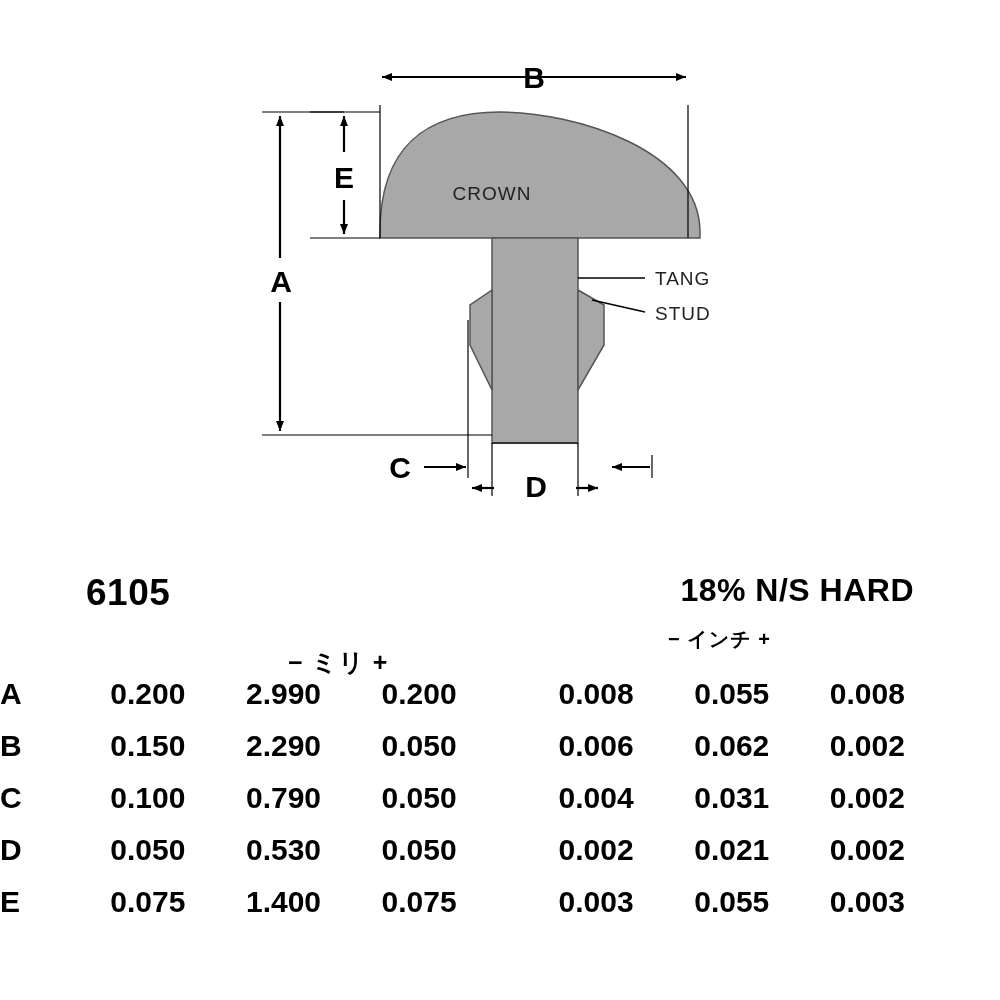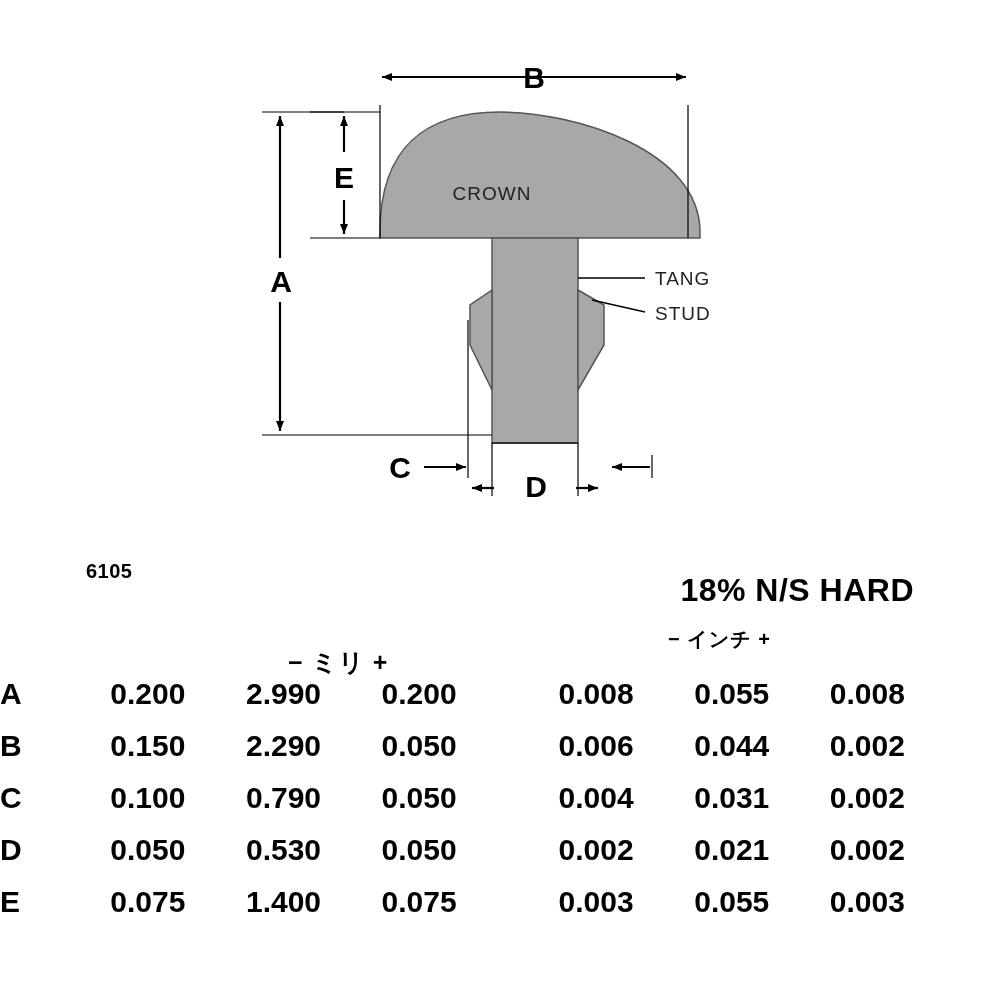--- a/index.html
+++ b/index.html
@@ -50,22 +50,22 @@
     top: 560px;
     width: 1000px;
   }
   .headrow {
     position: relative;
     height: 52px;
   }
   .model {
     position: absolute;
     left: 86px;
-    top: 0;
-    font-size: 20px;
+    top: 12px;
+    font-size: 37px;
     font-weight: bold;
     letter-spacing: 0.5px;
   }
   .alloy {
     position: absolute;
     right: 86px;
     top: 0;
     font-size: 32px;
     font-weight: bold;
     letter-spacing: 0.5px;
@@ -223,21 +223,21 @@
           <td class="v">0.008</td>
           <td class="tail"></td>
         </tr>
         <tr>
           <td class="rowkey">B</td>
           <td class="v">0.150</td>
           <td class="v">2.290</td>
           <td class="v">0.050</td>
           <td class="gap"></td>
           <td class="v">0.006</td>
-          <td class="v">0.044</td>
+          <td class="v">0.062</td>
           <td class="v">0.002</td>
           <td class="tail"></td>
         </tr>
         <tr>
           <td class="rowkey">C</td>
           <td class="v">0.100</td>
           <td class="v">0.790</td>
           <td class="v">0.050</td>
           <td class="gap"></td>
           <td class="v">0.004</td>

